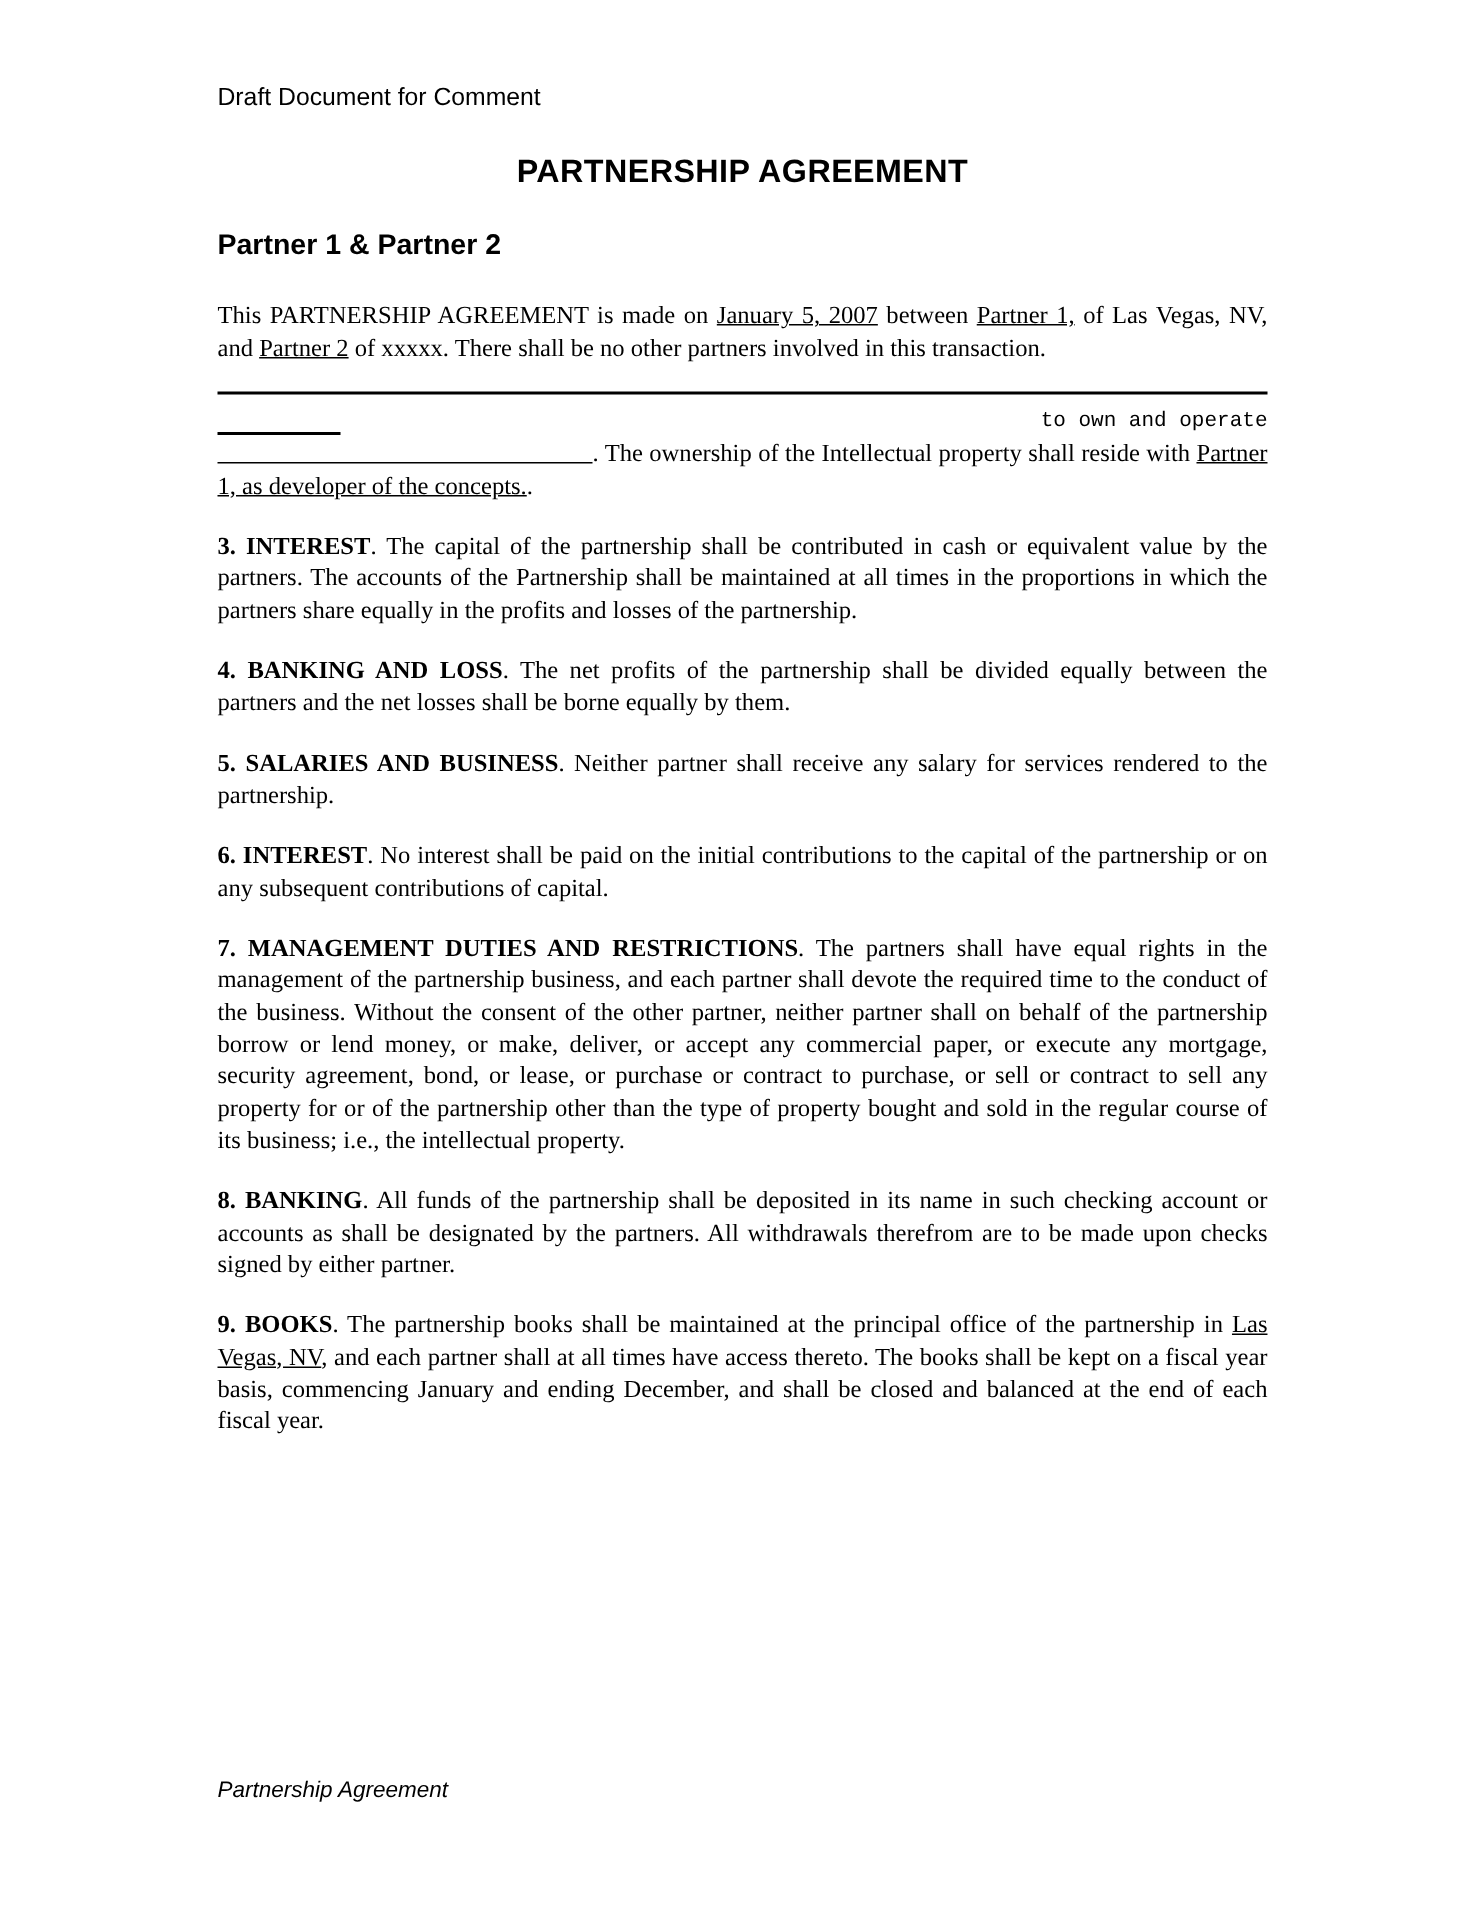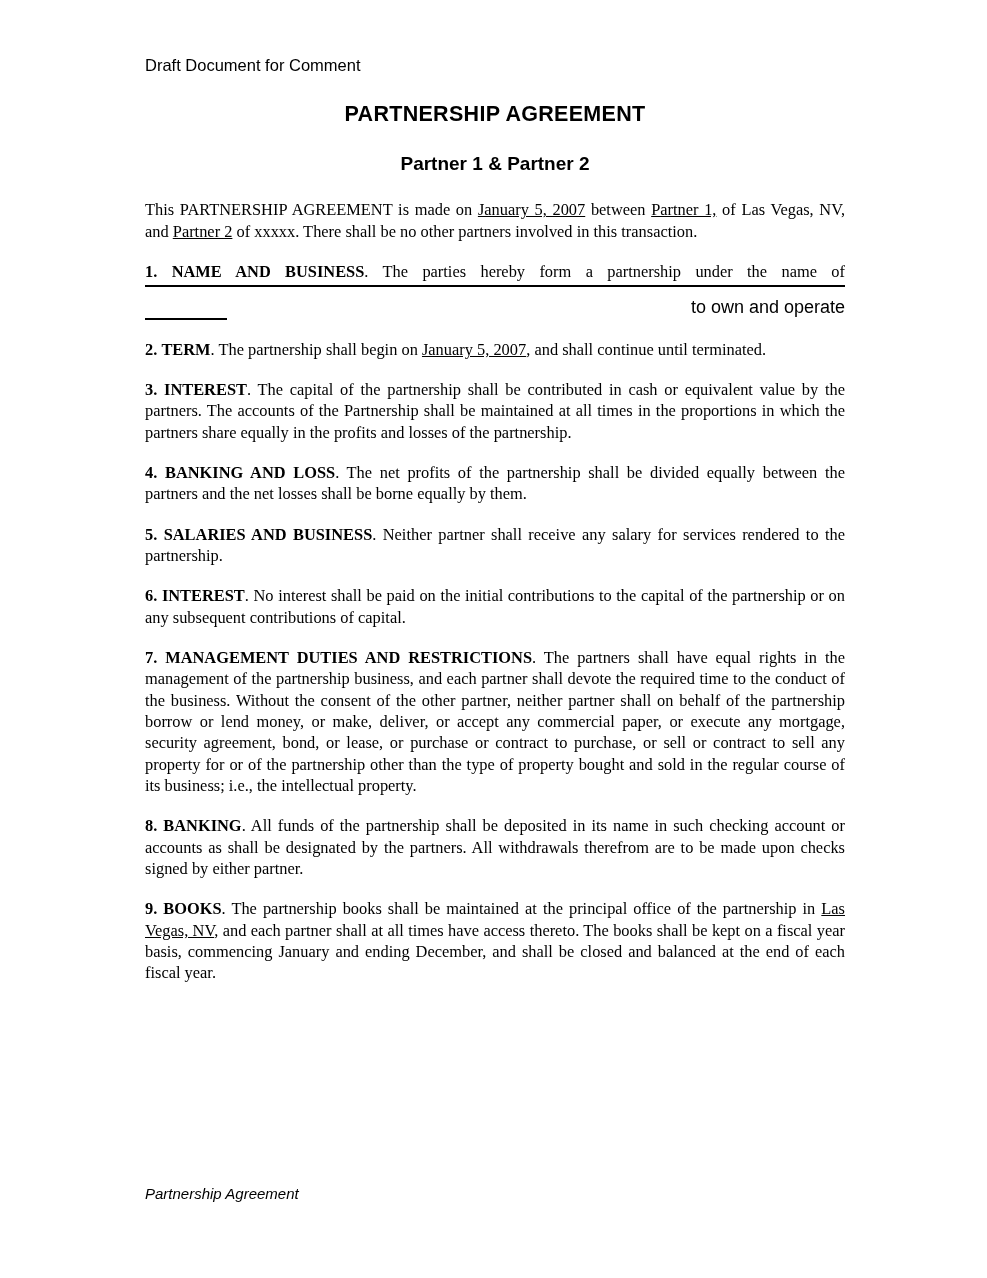--- a/index.html
+++ b/index.html
@@ -31,21 +31,20 @@
     margin-bottom: 26px;
   }
   .doc-title {
     text-align: center;
     font-size: 21.5px;
     font-weight: bold;
     letter-spacing: 0.3px;
     margin: 0 0 26px 0;
   }
   .doc-subtitle {
-    text-align: center;
     font-size: 19px;
     font-weight: bold;
     margin: 0 0 24px 0;
   }
   p.body {
     font-size: 16.4px;
     line-height: 1.30;
     text-align: justify;
     margin: 0 0 19px 0;
     font-family: Liberation Serif, serif;
@@ -70,23 +69,24 @@
     vertical-align: -2px;
   }
   .blank-mid {
     display: inline-block;
     width: 250px;
     border-bottom: 1.6px solid #000;
     height: 12px;
     vertical-align: -2px;
   }
   .line-row {
-    font-size: 18px;
+    font-size: 14px;
     line-height: 1.30;
     margin: 0;
+    font-family: Liberation Mono, monospace;
   }
   .spread {
     text-align: justify;
     text-align-last: justify;
   }
   .footer {
     position: absolute;
     left: 145px;
     top: 1185px;
     font-size: 15px;
@@ -101,29 +101,28 @@
   <div class="content">
 
     <div class="header-note">Draft Document for Comment</div>
 
     <h1 class="doc-title">PARTNERSHIP AGREEMENT</h1>
     <h2 class="doc-subtitle">Partner 1 &amp; Partner 2</h2>
 
     <p class="body"><span>This PARTNERSHIP AGREEMENT is made on </span><span class="u">January 5, 2007</span><span> between </span><span class="u">Partner 1,</span><span> of Las Vegas, NV, and </span><span class="u">Partner 2</span><span> of xxxxx.  There shall be no other partners involved in this transaction.</span></p>
 
     <div class="section">
-      <p class="body spread" style="margin-bottom:0"><span class="b">1.</span> <span class="b">NAME AND BUSINESS</span><span>. The parties hereby form a partnership under the name of</span></p>
       <div class="blank-full"></div>
       <p class="line-row" style="margin:0 0 1px 0; display:flex; justify-content:space-between; align-items:flex-end;">
         <span class="blank-short"></span>
         <span> to own and operate</span>
       </p>
+      <p class="body" style="margin-bottom:0"><span class="blank-mid"></span><span>. The ownership of the Intellectual property shall reside with </span><span class="u">Partner 1, as developer of the concepts.</span><span>.</span></p>
     </div>
 
-    <p class="body"><span class="b">2.</span> <span class="b">TERM</span><span>. The partnership shall begin on </span><span class="u">January 5, 2007</span><span>, and shall continue until terminated.</span></p>
 
     <p class="body"><span class="b">3.</span> <span class="b">INTEREST</span><span>. The capital of the partnership shall be contributed in cash or equivalent value by the partners. The accounts of the Partnership shall be maintained at all times in the proportions in which the partners share equally in the profits and losses of the partnership.</span></p>
 
     <p class="body"><span class="b">4.</span> <span class="b">BANKING AND LOSS</span><span>. The net profits of the partnership shall be divided equally between the partners and the net losses shall be borne equally by them.</span></p>
 
     <p class="body"><span class="b">5.</span> <span class="b">SALARIES AND BUSINESS</span><span>. Neither partner shall receive any salary for services rendered to the partnership.</span></p>
 
     <p class="body"><span class="b">6.</span> <span class="b">INTEREST</span><span>. No interest shall be paid on the initial contributions to the capital of the partnership or on any subsequent contributions of capital.</span></p>
 
     <p class="body"><span class="b">7.</span> <span class="b">MANAGEMENT DUTIES AND RESTRICTIONS</span><span>. The partners shall have equal rights in the management of the partnership business, and each partner shall devote the required time to the conduct of the business. Without the consent of the other partner, neither partner shall on behalf of the partnership borrow or lend money, or make, deliver, or accept any commercial paper, or execute any mortgage, security agreement, bond, or lease, or purchase or contract to purchase, or sell or contract to sell any property for or of the partnership other than the type of property bought and sold in the regular course of its business; i.e., the intellectual property.</span></p>

